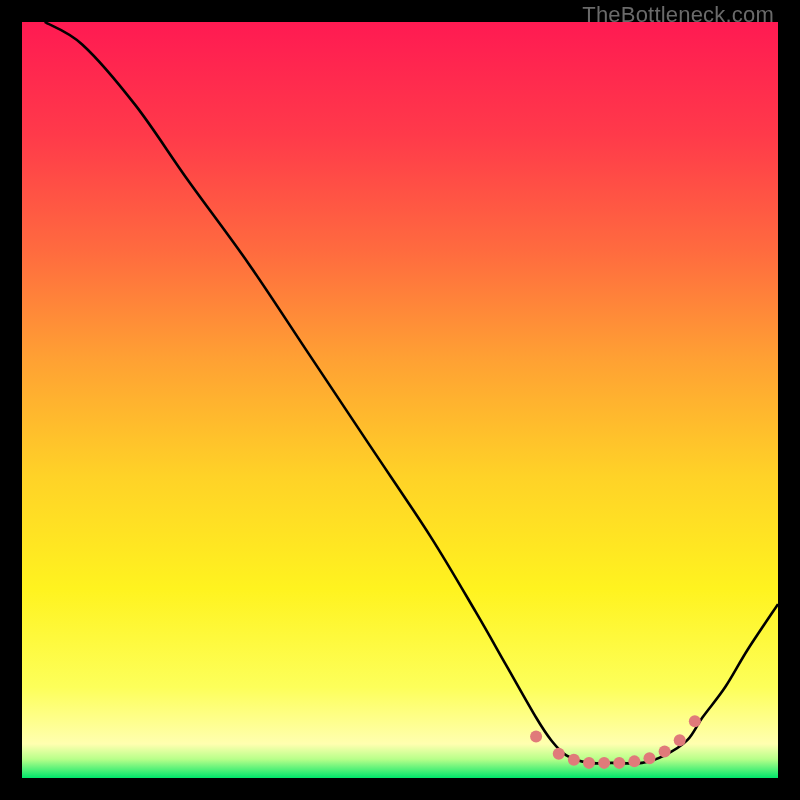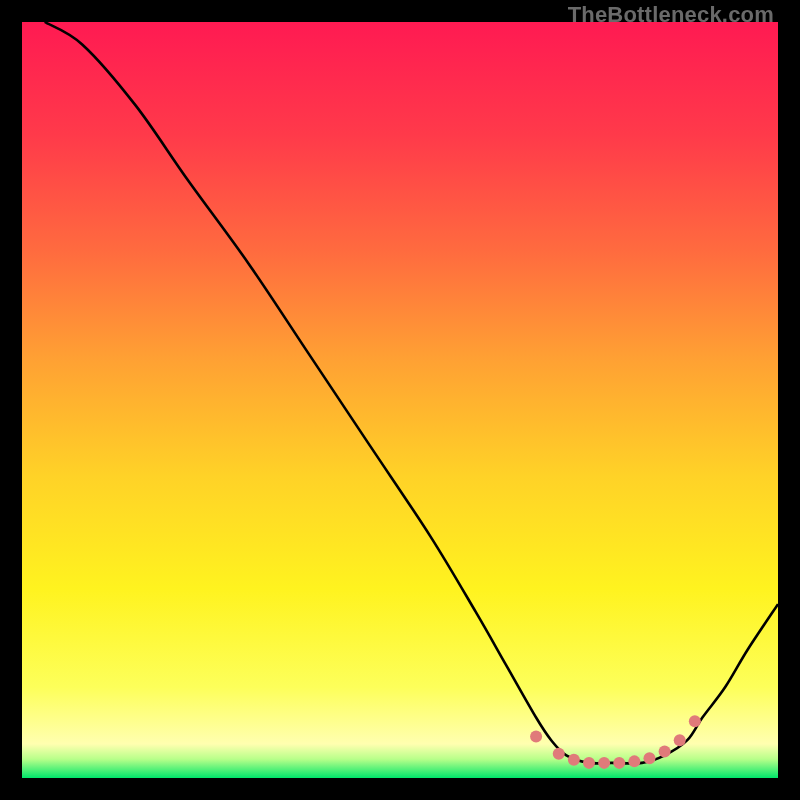--- a/index.html
+++ b/index.html
@@ -24,21 +24,21 @@
     left: 0;
     top: 0;
     width: 756px;
     height: 756px;
   }
   .watermark {
     position: absolute;
     top: 2px;
     right: 26px;
     font-size: 22px;
-    font-weight: 700;
+    font-weight: 400;
     color: #6a6a6a;
     letter-spacing: 0.2px;
     font-family: Arial, Helvetica, sans-serif;
   }
 </style>
 </head>
 <body>
 
 <div class="frame">
   <svg class="plot" viewBox="0 0 756 756" preserveAspectRatio="none">

